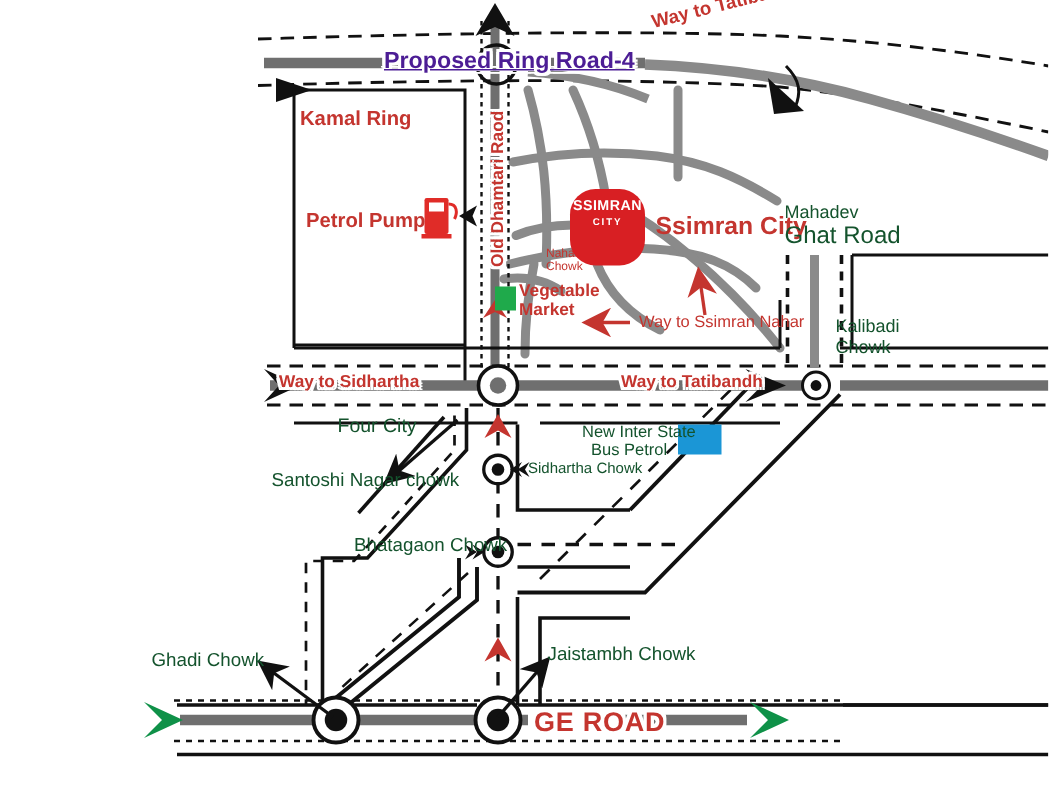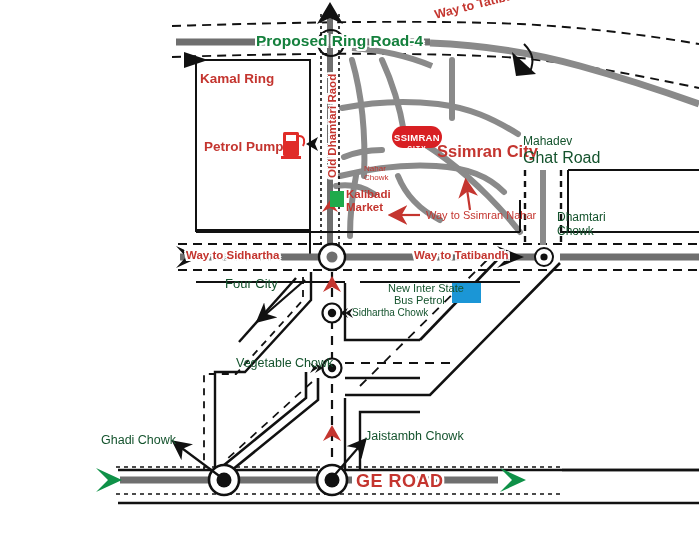--- a/index.html
+++ b/index.html
@@ -26,22 +26,23 @@
     line-height: 1.12;
   }
   .lbl-red {
     color: #c4352f;
     font-weight: bold;
   }
   .lbl-dark {
     color: #14532d;
   }
   .lbl-blue {
-    color: #15803d;
+    color: #4c1d95;
     font-weight: bold;
+    text-decoration: underline;
   }
   .logo-box {
     position: absolute;
     background: #d81f23;
     color: #ffffff;
     text-align: center;
     font-weight: bold;
     box-sizing: border-box;
   }
   .logo-box .l1 {
@@ -265,52 +266,53 @@
 
   <div class="lbl lbl-red" style="left:200px; top:71px; font-size:13.5px;">Kamal Ring</div>
 
   <div class="lbl lbl-red" style="left:204px; top:139px; font-size:13.5px;">Petrol Pump</div>
 
   <div class="vert-label lbl-red outlined-red" style="left:326px; top:178px; font-size:11.5px; font-weight:bold;">Old Dhamtari Raod</div>
 
   <div class="lbl lbl-red" style="left:364px; top:165px; font-size:8px; font-weight:normal;">Nahar</div>
   <div class="lbl lbl-red" style="left:364px; top:174px; font-size:8px; font-weight:normal;">Chowk</div>
 
-  <div class="logo-box" style="left:392px; top:126px; width:50px; height:22px; padding-top:6px;border-radius:17px;">
+  <div class="logo-box" style="left:380px; top:126px; width:50px; height:51px; padding-top:6px;border-radius:17px;">
     <span class="l1" style="font-size:9.5px;">SSIMRAN</span>
     <span class="l2" style="font-size:6.5px; margin-top:2px;">CITY</span>
   </div>
 
   <div class="lbl lbl-red" style="left:437px; top:142px; font-size:16.5px;">Ssimran City</div>
 
   <div class="lbl lbl-dark" style="left:523px; top:135px; font-size:12px;">Mahadev</div>
   <div class="lbl lbl-dark" style="left:523px; top:149px; font-size:16px;">Ghat Road</div>
 
-  <div class="lbl lbl-dark" style="left:557px; top:211px; font-size:12px;">Dhamtari</div>
+  <div class="lbl lbl-dark" style="left:557px; top:211px; font-size:12px;">Kalibadi</div>
   <div class="lbl lbl-dark" style="left:557px; top:225px; font-size:12px;">Chowk</div>
 
-  <div class="lbl lbl-red" style="left:346px; top:188px; font-size:11.5px;">Kalibadi</div>
+  <div class="lbl lbl-red" style="left:346px; top:188px; font-size:11.5px;">Vegetable</div>
   <div class="lbl lbl-red" style="left:346px; top:201px; font-size:11.5px;">Market</div>
 
   <div class="lbl lbl-red" style="left:426px; top:209px; font-size:11px; font-weight:normal;">Way to  Ssimran Nahar</div>
 
   <div class="lbl lbl-red outlined-red" style="left:186px; top:249px; font-size:11.5px;">Way to Sidhartha</div>
 
 
   <div class="lbl lbl-red outlined-red" style="left:414px; top:249px; font-size:11.5px;">Way to Tatibandh</div>
 
   <div class="lbl lbl-dark" style="left:225px; top:277px; font-size:13px;">Four City</div>
 
   <div class="lbl lbl-dark" style="left:388px; top:282px; font-size:11px;">New Inter State</div>
   <div class="lbl lbl-dark" style="left:394px; top:294px; font-size:11px;">Bus Petrol</div>
 
+  <div class="lbl lbl-dark" style="left:181px; top:313px; font-size:12.5px;">Santoshi Nagar chowk</div>
 
   <div class="lbl lbl-dark" style="left:352px; top:307px; font-size:10px;">Sidhartha Chowk</div>
 
-  <div class="lbl lbl-dark" style="left:236px; top:356px; font-size:12.5px;">Vegetable Chowk</div>
+  <div class="lbl lbl-dark" style="left:236px; top:356px; font-size:12.5px;">Bhatagaon Chowk</div>
 
   <div class="lbl lbl-dark" style="left:101px; top:433px; font-size:12.5px;">Ghadi Chowk</div>
 
   <div class="lbl lbl-dark" style="left:365px; top:429px; font-size:12.5px;">Jaistambh Chowk</div>
 
   <div class="lbl lbl-red outlined-red" style="left:356px; top:471px; font-size:18px; letter-spacing:.5px;">GE ROAD</div>
 
 </div>
 
 </body></html>

